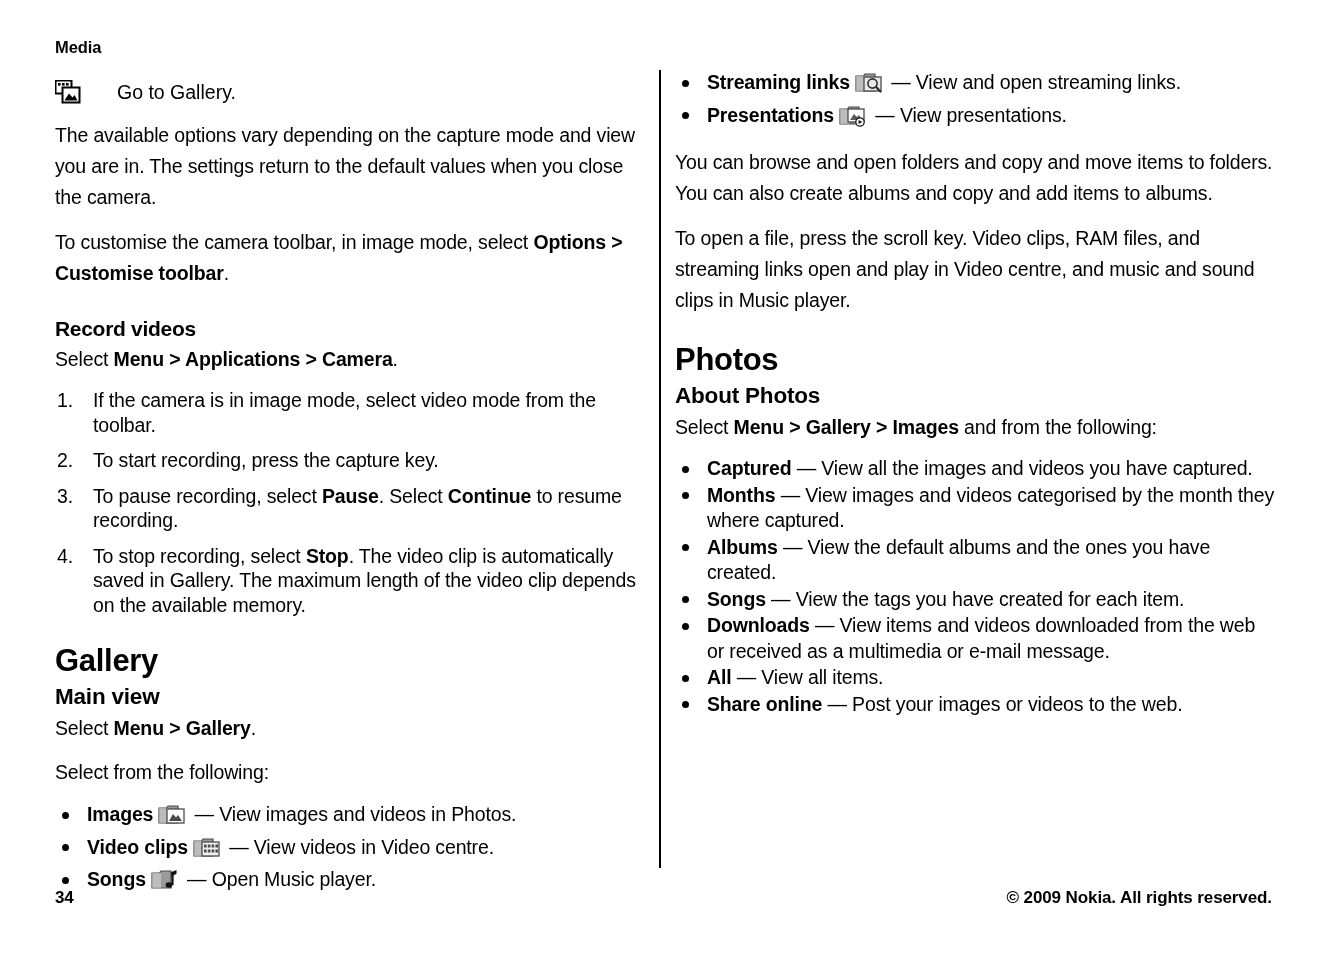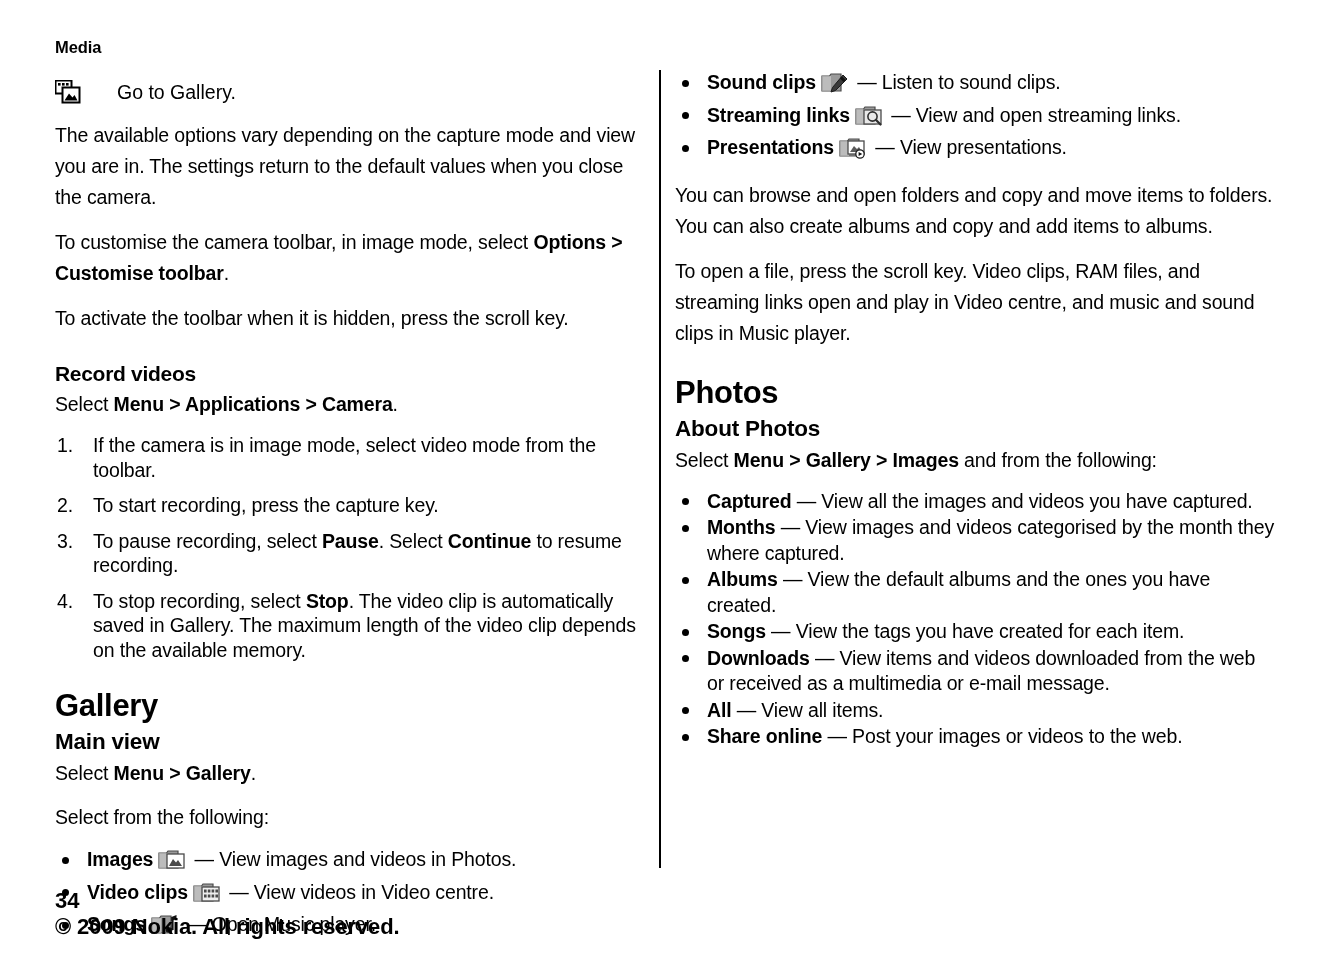--- a/index.html
+++ b/index.html
@@ -143,24 +143,23 @@
 
   
   .footer {
     position: absolute;
     left: 55px;
     right: 50px;
     top: 888px;
     display: flex;
     justify-content: space-between;
     align-items: baseline;
-    font-size: 22px;
+    font-size: 17px;
     font-weight: bold;
     letter-spacing: -0.1px;
-    flex-direction: column;
   }
   .footer .page-num { }
   .footer .copyright { }
 
   svg { display: block; }
   .inline-icon svg { display: inline-block; }
 </style>
 </head>
 <body>
 
@@ -183,21 +182,20 @@
           <path d="M9.5 20.5 L14 13.5 L17.5 17.5 L19.5 15 L22.5 20.5 Z" fill="#000"></path>
         </svg>
       </span>
       <span class="label">Go to Gallery.</span>
     </div>
 
     <p class="para">The available options vary depending on the capture mode and view you are in. The settings return to the default values when you close the camera.</p>
 
     <p class="para"><span>To customise the camera toolbar, in image mode, select </span><b>Options</b><b> &gt; </b><b>Customise toolbar</b><span>.</span></p>
 
-    <p class="para">To activate the toolbar when it is hidden, press the scroll key.</p>
 
     <h1 class="h-major" style="font-size:21px;line-height:27px;margin:26px 0 2px 0;">Record videos</h1>
 
     <p class="para tight"><span>Select </span><b>Menu</b><b> &gt; </b><b>Applications</b><b> &gt; </b><b>Camera</b><span>.</span></p>
 
     <ol class="steps" id="steps-list">
         <li><span class="num">1.</span><span>If the camera is in image mode, select video mode from the toolbar.</span></li>
         <li><span class="num">2.</span><span>To start recording, press the capture key.</span></li>
         <li><span class="num">3.</span><span>To pause recording, select </span><b>Pause</b><span>. Select </span><b>Continue</b><span> to resume recording.</span></li>
         <li><span class="num">4.</span><span>To stop recording, select </span><b>Stop</b><span>. The video clip is automatically saved in Gallery. The maximum length of the video clip depends on the available memory.</span></li>
@@ -237,26 +235,20 @@
               <rect x="20.4" y="5" width="2.2" height="13" fill="#111111"></rect>
               <path d="M20.4 5 L25.5 3 L25.5 7 L20.4 9 Z" fill="#111111"></path>
             </svg></span><span> — Open Music player.</span></li>
       </ul>
 
   </div>
 
   <div class="col col-right">
 
     <ul class="bullets spaced" id="gallery-items-cont">
-        <li><span class="dot"></span><b>Sound clips</b><span class="inline-icon"><svg width="28" height="24" viewBox="0 0 28 24">
-              <path d="M1 6 L1 21 L20 21 L20 4 L10 4 L8.5 6 Z" fill="#9a9a9a" stroke="#4a4a4a" stroke-width="1.2"></path>
-              <path d="M1 6 L1 21 L10 21 L10 6 Z" fill="#d8d8d8" opacity="0.55"></path>
-              <path d="M22 5 L26 9 L14.5 20.5 L10 22 L11.5 17.5 Z" fill="#3a3a3a" stroke="#1c1c1c" stroke-width="1"></path>
-              <path d="M21 6.5 L24.5 10 L22.5 12 L19 8.5 Z" fill="#111111"></path>
-            </svg></span><span> — Listen to sound clips.</span></li>
         <li><span class="dot"></span><b>Streaming links</b><span class="inline-icon"><svg width="28" height="24" viewBox="0 0 28 24">
               <path d="M1 6 L1 21 L20 21 L20 4 L10 4 L8.5 6 Z" fill="#9a9a9a" stroke="#4a4a4a" stroke-width="1.2"></path>
               <path d="M1 6 L1 21 L10 21 L10 6 Z" fill="#d8d8d8" opacity="0.55"></path>
               <rect x="9" y="7" width="17" height="14" fill="#e8e8e8" stroke="#4a4a4a" stroke-width="1.3"></rect>
               <circle cx="17.5" cy="13.5" r="4.6" fill="none" stroke="#2e2e2e" stroke-width="1.6"></circle>
               <path d="M20.8 16.8 L25.5 21.5" stroke="#2e2e2e" stroke-width="2.2" stroke-linecap="round"></path>
             </svg></span><span> — View and open streaming links.</span></li>
         <li><span class="dot"></span><b>Presentations</b><span class="inline-icon"><svg width="28" height="24" viewBox="0 0 28 24">
               <path d="M1 6 L1 21 L20 21 L20 4 L10 4 L8.5 6 Z" fill="#9a9a9a" stroke="#4a4a4a" stroke-width="1.2"></path>
               <path d="M1 6 L1 21 L10 21 L10 6 Z" fill="#d8d8d8" opacity="0.55"></path>

